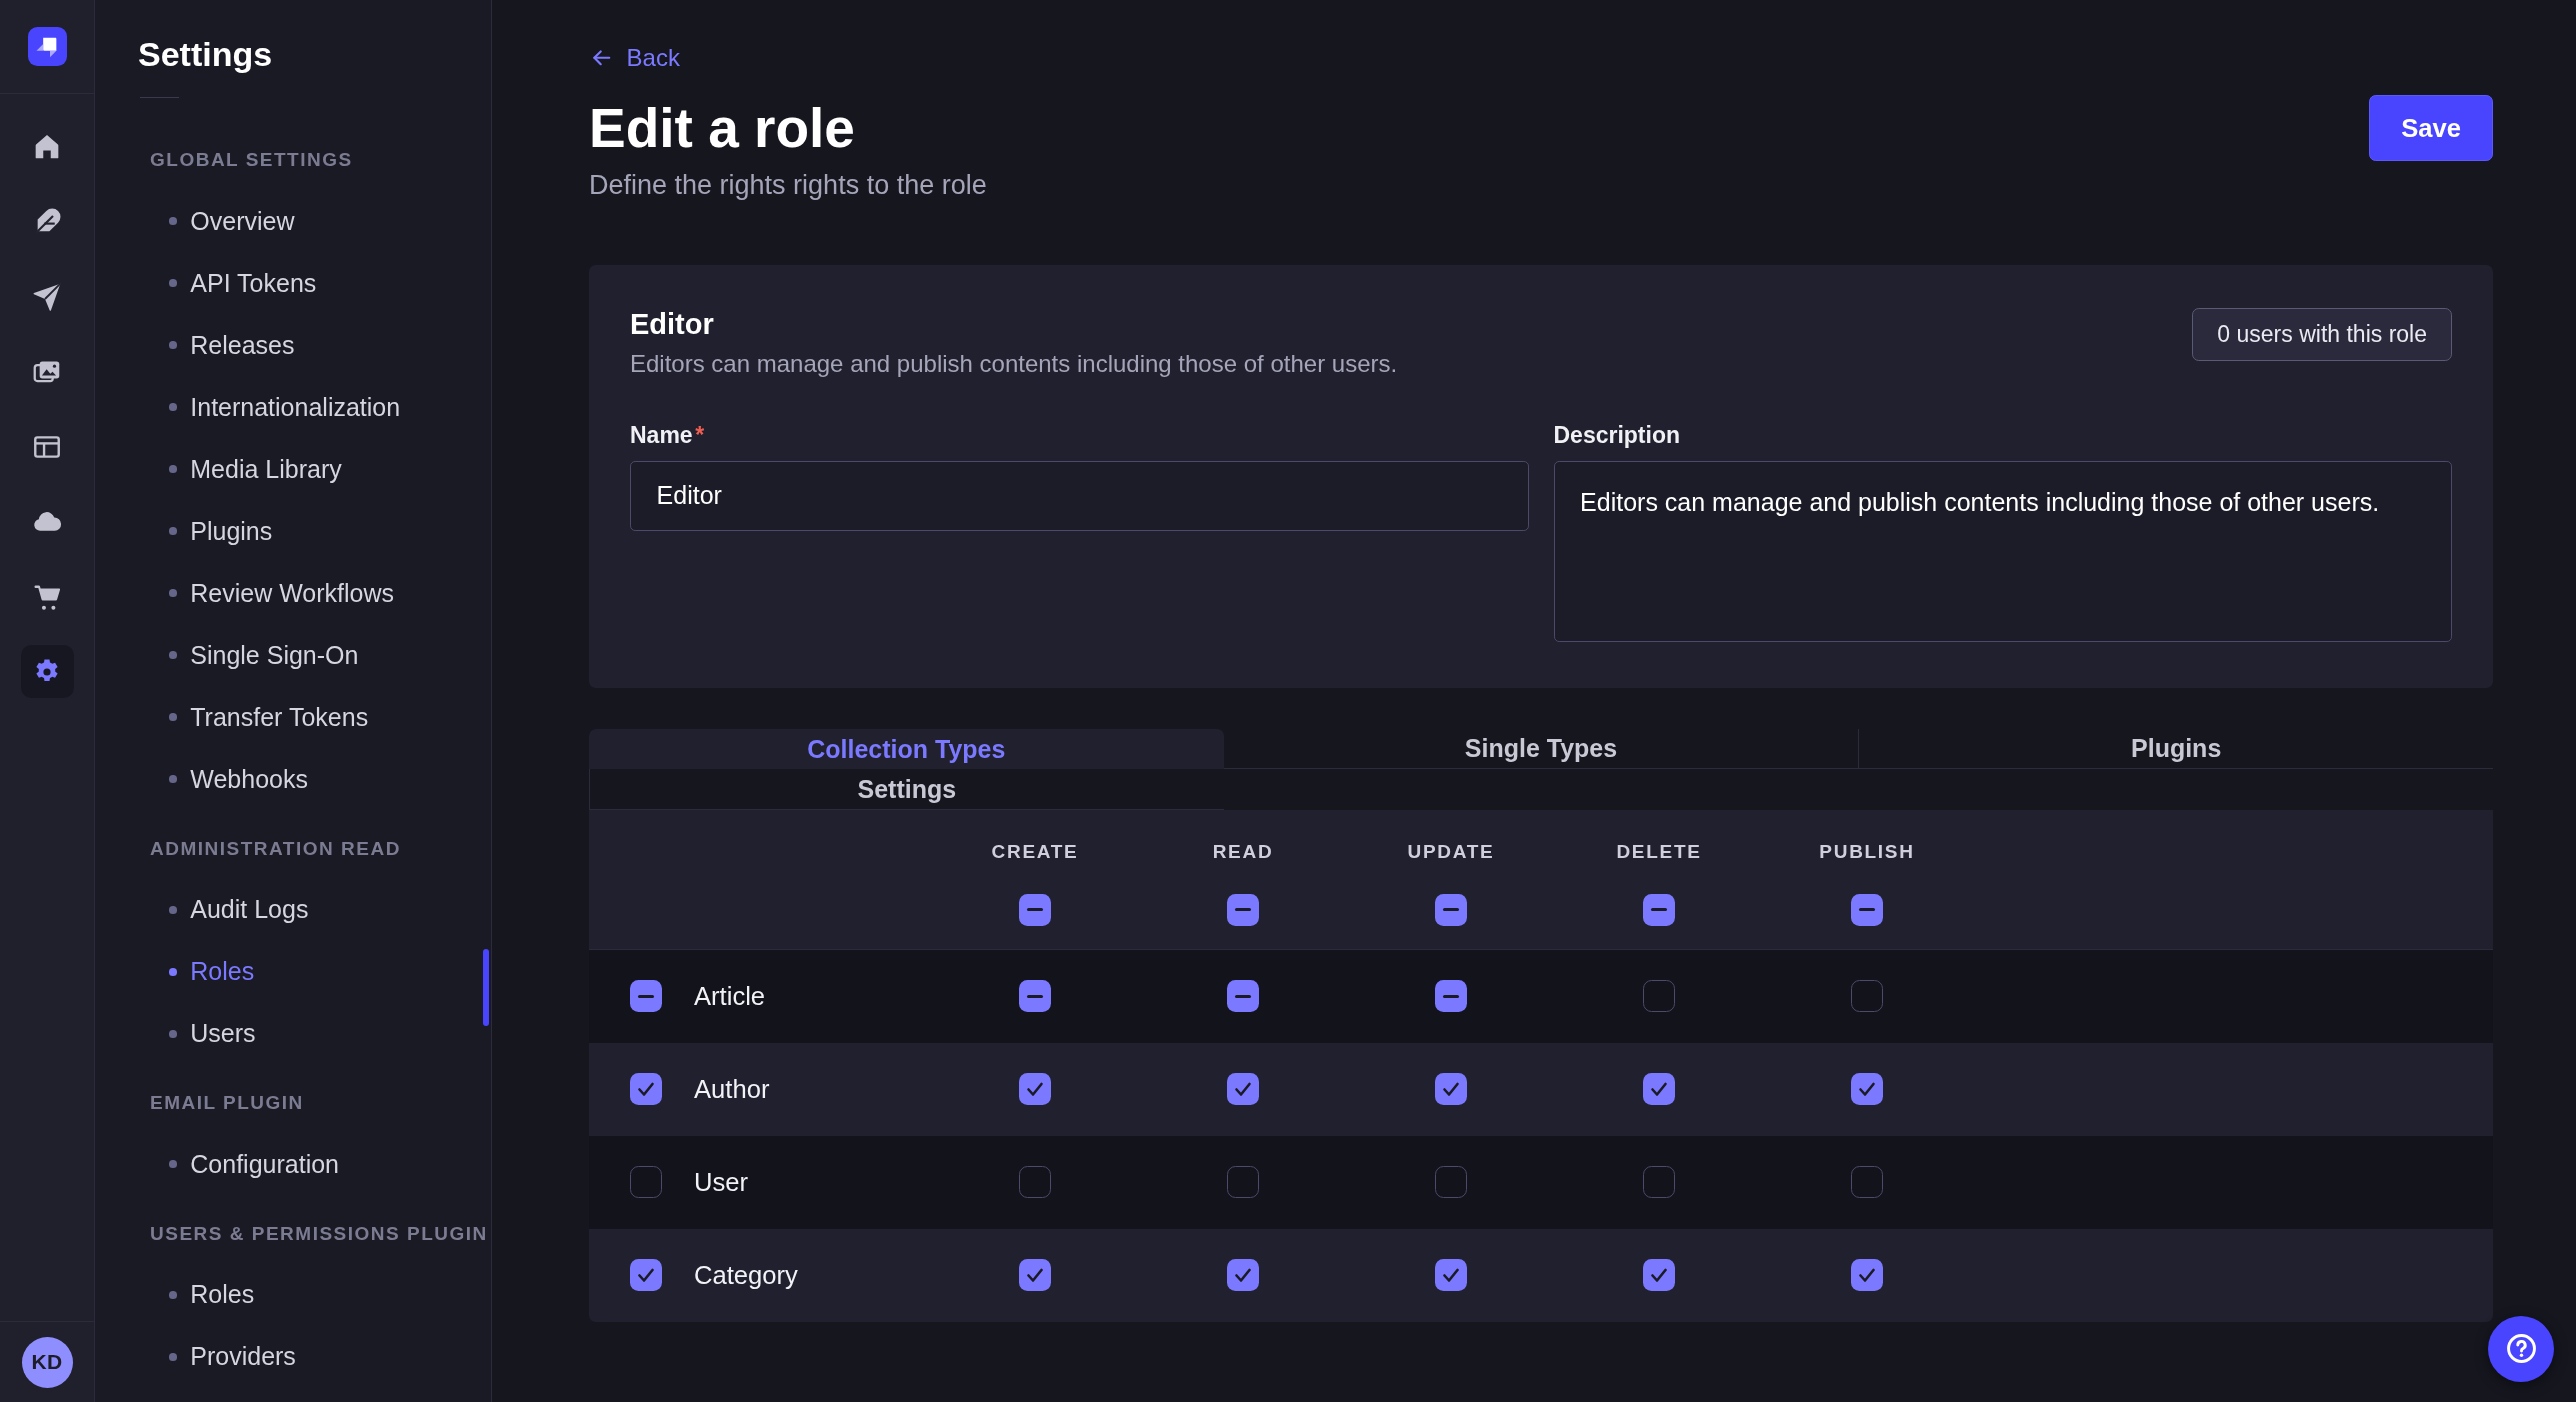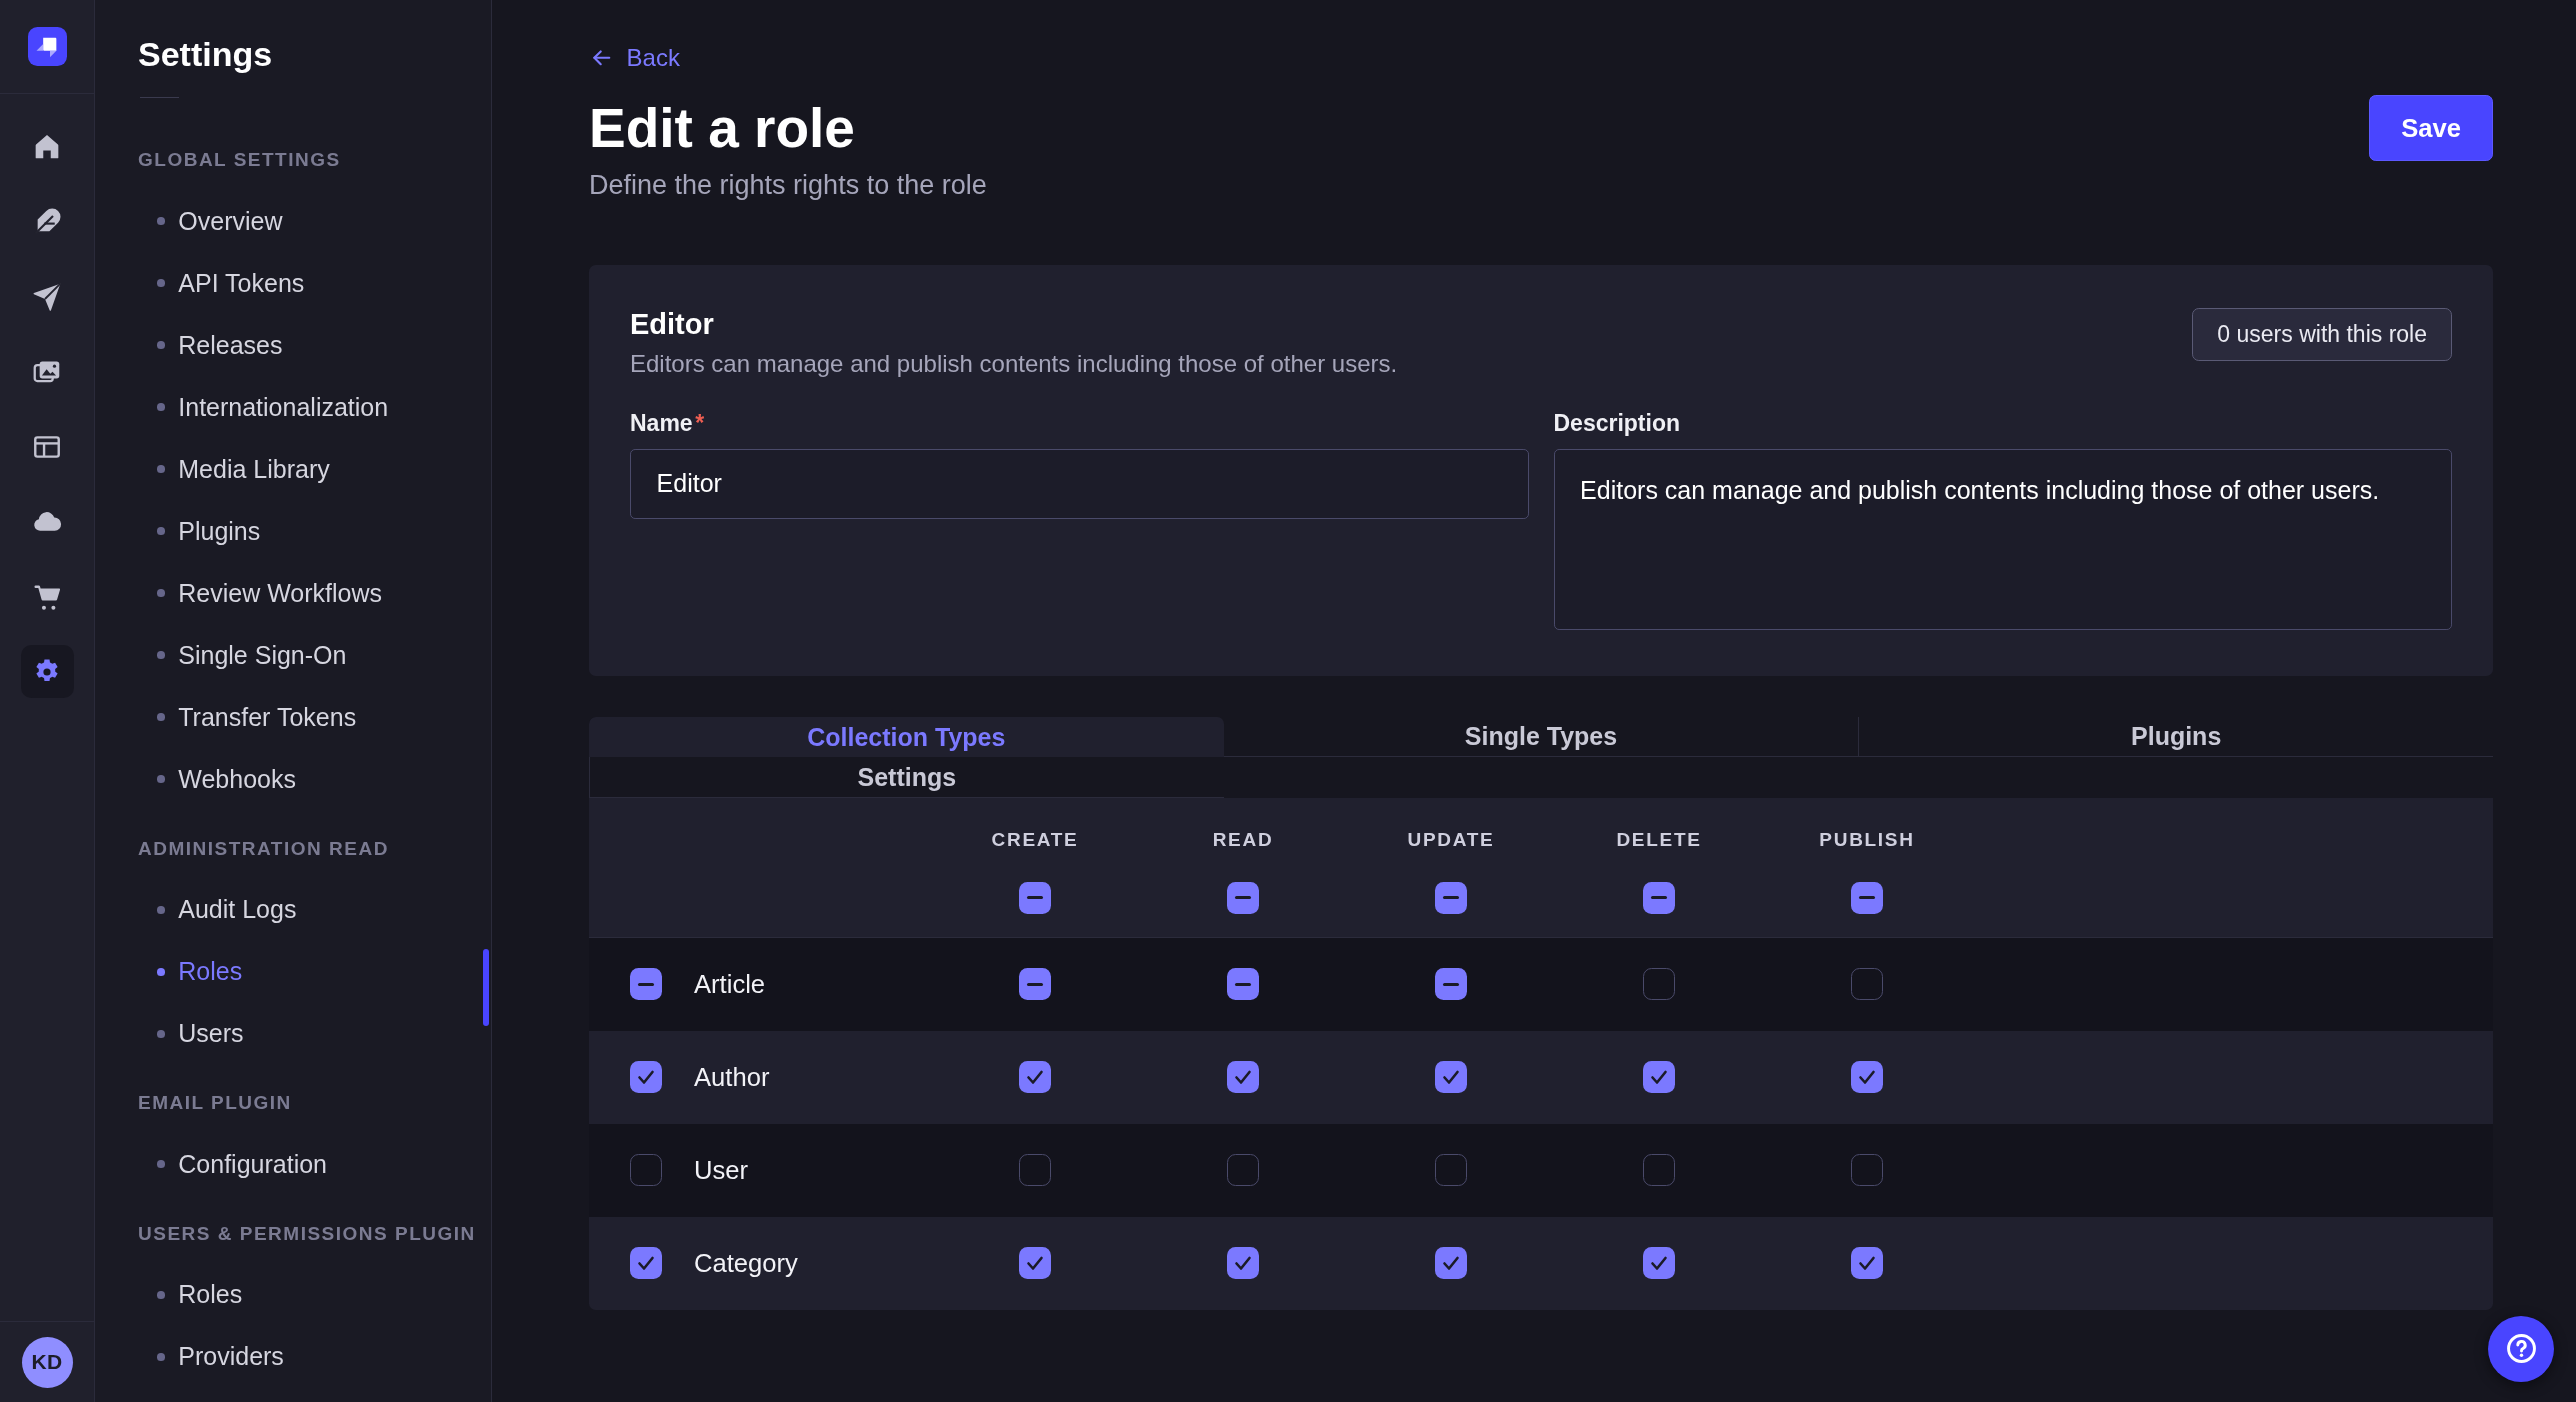--- a/index.html
+++ b/index.html
@@ -32,21 +32,21 @@
         padding:14.5px 0;display:flex;justify-content:center;}
   .avatar{width:51px;height:51px;border-radius:50%;background:#8F8EFF;color:#1D1D29;
         font-size:21px;font-weight:bold;display:flex;align-items:center;justify-content:center;
         letter-spacing:0.4px;cursor:pointer;}
 
   
   .subnav{position:relative;width:397px;flex:0 0 397px;background:var(--subnav);
         border-right:0.9px solid var(--border);padding:37px 0 0 43px;overflow:hidden;}
   .nav-title{font-size:34px;font-weight:bold;line-height:34px;color:var(--txt);}
   .nav-divider{width:39px;height:1.7px;background:#3A3A4E;margin:25.6px 0 0 1.7px;}
-  .sections{margin-top:32px;}
+  .sections{margin-top:32px;margin-left:12px;}
   .nav-section + .nav-section{margin-top:8.5px;}
   .nav-heading{height:60px;display:flex;align-items:center;font-size:19px;font-weight:bold;
         letter-spacing:1.5px;color:var(--heading);}
   .nav-item{height:62px;display:flex;align-items:center;gap:13.6px;padding-left:19px;
         cursor:pointer;color:var(--item);}
   .nav-item .dot{width:7.7px;height:7.7px;border-radius:50%;background:#66668A;flex:0 0 auto;}
   .nav-item .nav-lbl{font-size:25px;}
   .nav-item.active{color:var(--accent-light);}
   .nav-item.active .dot{background:var(--accent-light);}
   .scroll-thumb{position:absolute;right:1.7px;top:949px;width:6px;height:77px;border-radius:3.4px;
@@ -65,21 +65,21 @@
   .subtitle{margin-top:10.2px;font-size:27px;line-height:27px;color:var(--muted);}
 
   
   .role-card{margin-top:66px;background:var(--card);border-radius:6.8px;padding:43px 41px 46px;}
   .role-head{display:flex;justify-content:space-between;align-items:flex-start;}
   .role-head h2{font-size:29px;font-weight:bold;line-height:32px;}
   .role-head p{margin-top:10.2px;font-size:24px;color:var(--muted);}
   .users-badge{height:53px;padding:0 24px;border-radius:6.8px;background:var(--badge-bg);
         border:0.9px solid var(--badge-border);color:#EAEAF2;font-size:23px;cursor:pointer;
         font-family:inherit;}
-  .fields{margin-top:32px;display:flex;gap:25px;}
+  .fields{margin-top:44px;display:flex;gap:25px;}
   .field{flex:1;}
   .field label{display:block;font-size:23px;font-weight:600;color:#F0F0F5;}
   .req{color:#EE5E52;margin-left:2.6px;}
   .text-input{margin-top:12px;width:100%;height:70px;background:var(--input-bg);
         border:0.9px solid var(--input-border);border-radius:5.1px;padding:0 25.6px;font-size:25px;
         color:#fff;font-family:inherit;outline:none;}
   .text-area{margin-top:12px;width:100%;height:181px;background:var(--input-bg);
         border:0.9px solid var(--input-border);border-radius:5.1px;padding:22px 25.6px;font-size:25px;
         line-height:1.45;color:#fff;font-family:inherit;resize:none;outline:none;display:block;}
 

